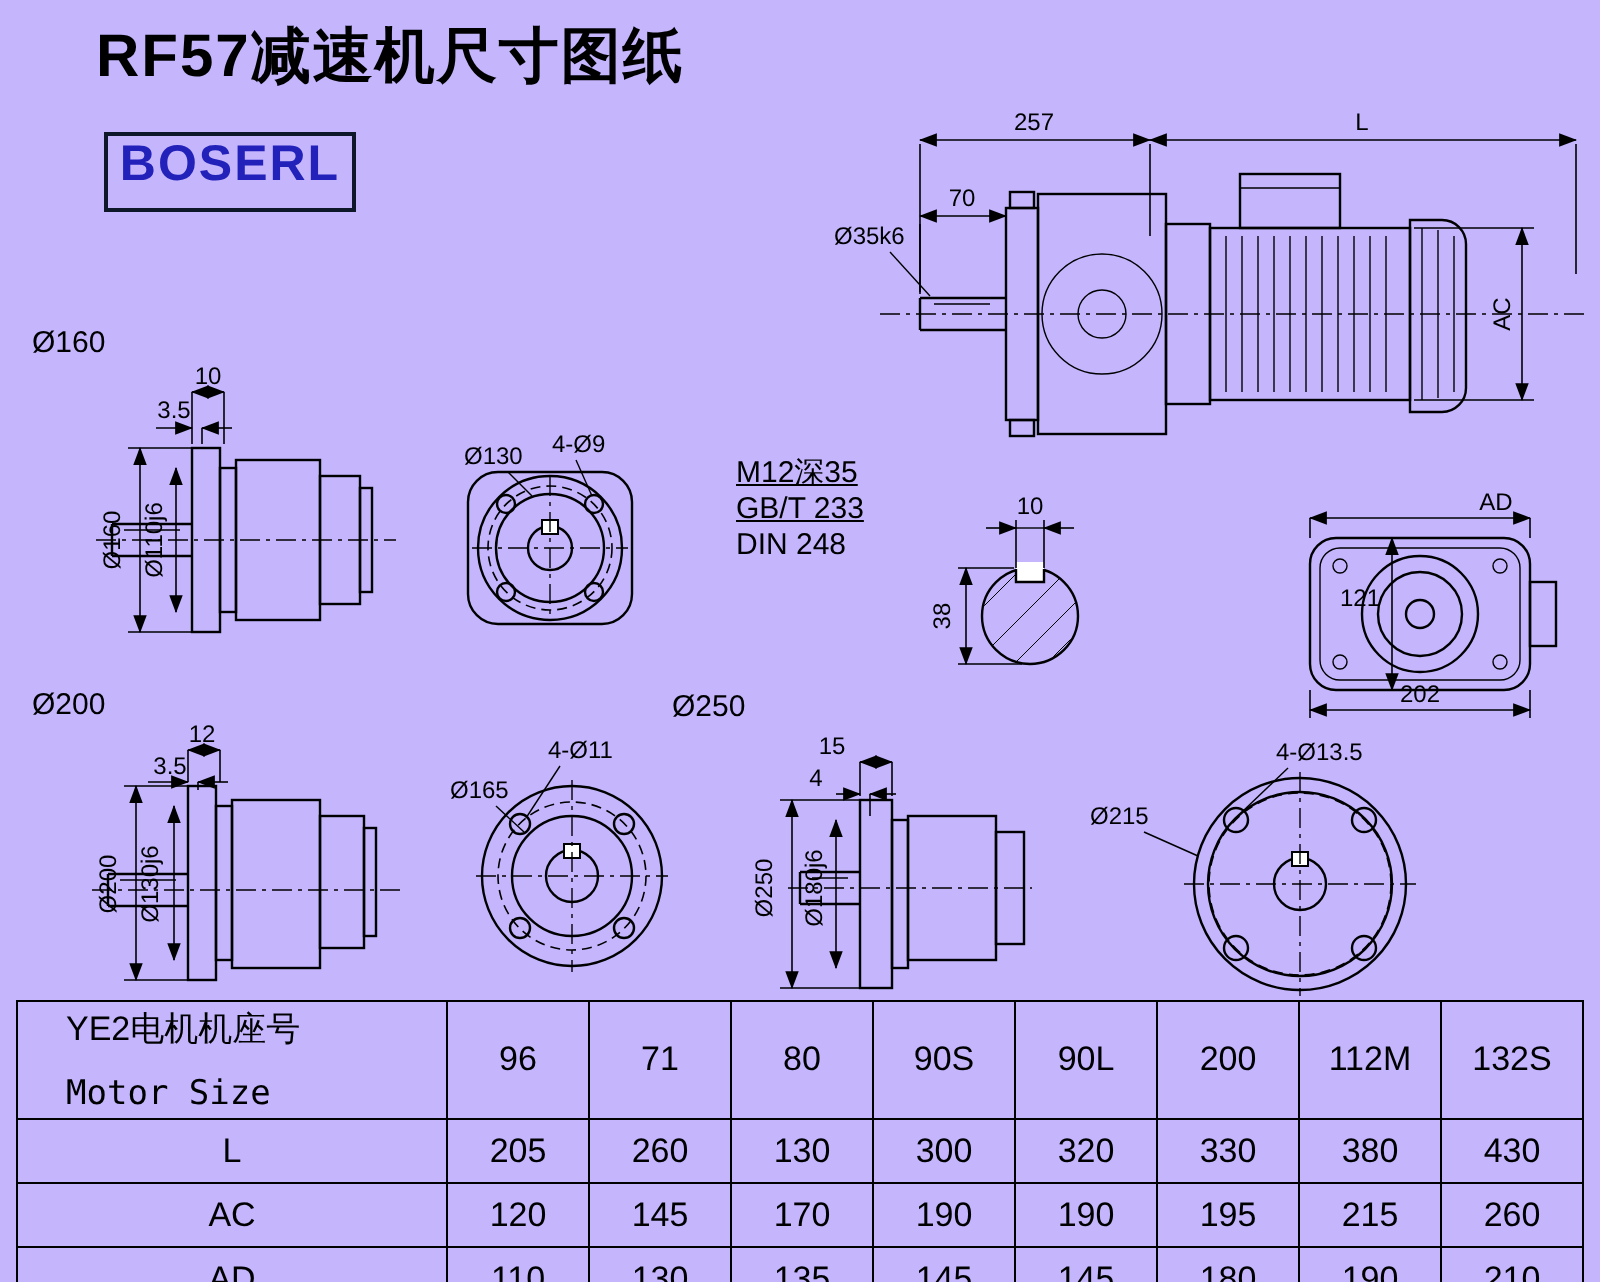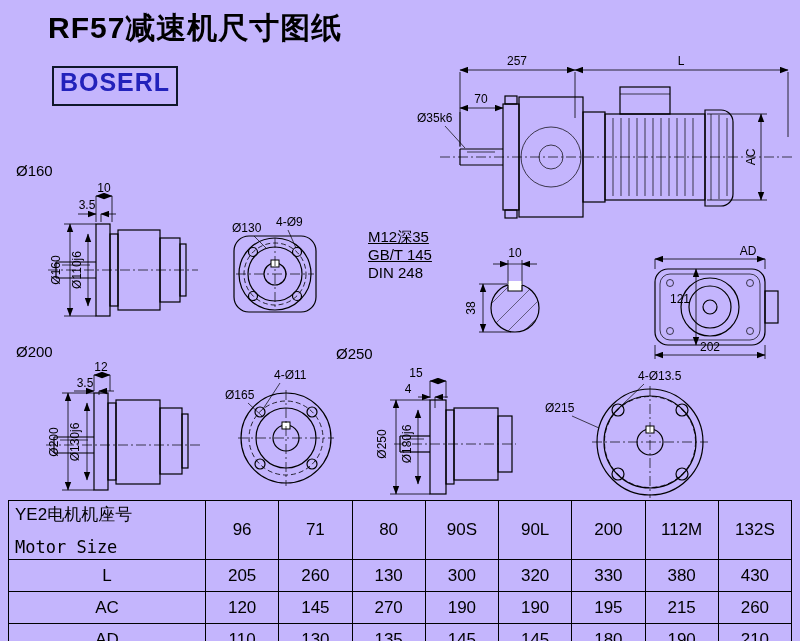--- a/index.html
+++ b/index.html
@@ -19,21 +19,21 @@
   .d{stroke:#000;stroke-width:0.8;fill:none;}
   .c{stroke:#000;stroke-width:0.7;fill:none;stroke-dasharray:10 3 2 3;}
   .b{stroke:#000;stroke-width:0.8;fill:none;stroke-dasharray:5 3;}
   .h{stroke:#000;stroke-width:0.5;}
   text.lab{font-family:"Liberation Sans",sans-serif;font-size:12px;fill:#000;}
   text.lab15{font-family:"Liberation Sans",sans-serif;font-size:15px;fill:#000;}
   
   .dimtable{position:absolute;left:8px;top:500px;width:784px;border-collapse:collapse;table-layout:fixed;}
   .dimtable th,.dimtable td{border:1px solid #000;text-align:center;font-size:17px;font-weight:normal;
         padding:2px 0;vertical-align:middle;}
-  .dimtable .hfirst{width:190px;text-align:left;padding-left:6px;}
+  .dimtable .hfirst{width:190px;text-align:left;padding-left:24px;}
   .dimtable tr.hdr th{height:40px;}
   .dimtable tr.data td{height:27px;}
   .mono{font-family:"DejaVu Sans Mono",monospace;margin-top:11px;}
 </style>
 </head>
 <body>
 
 <div class="sheet">
 
   <h1 class="title">RF57减速机尺寸图纸</h1>
@@ -162,21 +162,21 @@
     <circle class="s" cx="37" cy="86" r="4.5"></circle>
     <circle class="s" cx="81" cy="86" r="4.5"></circle>
     <circle class="s" cx="59" cy="64" r="11"></circle>
     <rect x="55" y="50" width="8" height="7" fill="#fff" stroke="#000" stroke-width="1"></rect>
     <line class="c" x1="20" y1="64" x2="98" y2="64"></line>
     <line class="c" x1="59" y1="28" x2="59" y2="100"></line>
   </svg>
 
   <div class="notes">
     <div class="u">M12深35</div>
-    <div class="u">GB/T 145</div>
+    <div class="u">GB/T 233</div>
     <div>DIN 248</div>
   </div>
 
   <svg class="abs" style="left:455px;top:240px" width="130" height="110" viewBox="0 0 130 110">
     <defs>
       <marker id="mA4" viewBox="0 0 8 6" refX="7.5" refY="3" markerWidth="9" markerHeight="7" markerUnits="userSpaceOnUse" orient="auto-start-reverse">
           <path d="M0,0L8,3L0,6Z" fill="#000"></path>
         </marker>
       <clipPath id="cp1">
           <circle cx="60" cy="68" r="23.5"></circle>
@@ -372,21 +372,21 @@
       <td>300</td>
       <td>320</td>
       <td>330</td>
       <td>380</td>
       <td>430</td>
     </tr>
     <tr class="data">
       <td>AC</td>
       <td>120</td>
       <td>145</td>
-      <td>270</td>
+      <td>170</td>
       <td>190</td>
       <td>190</td>
       <td>195</td>
       <td>215</td>
       <td>260</td>
     </tr>
     <tr class="data">
       <td>AD</td>
       <td>110</td>
       <td>130</td>

